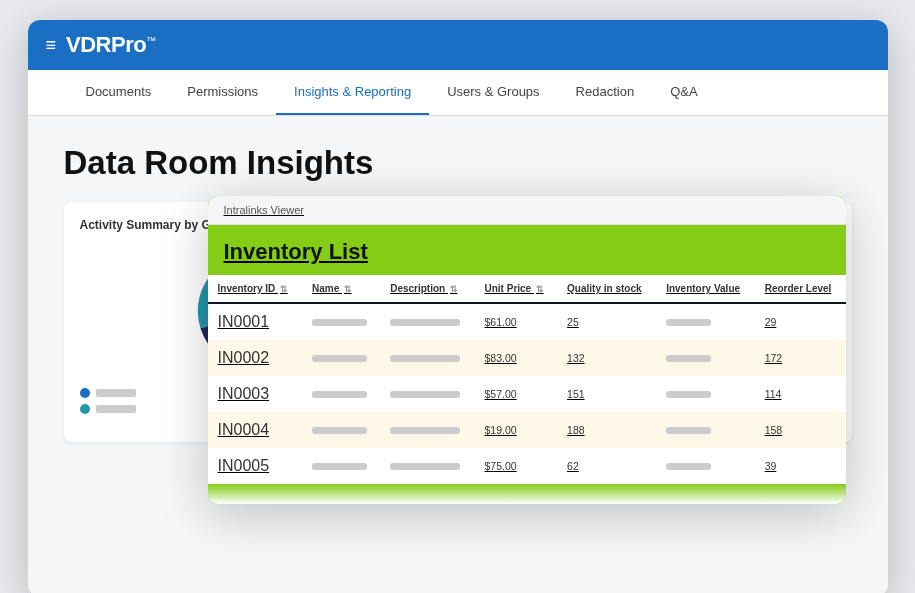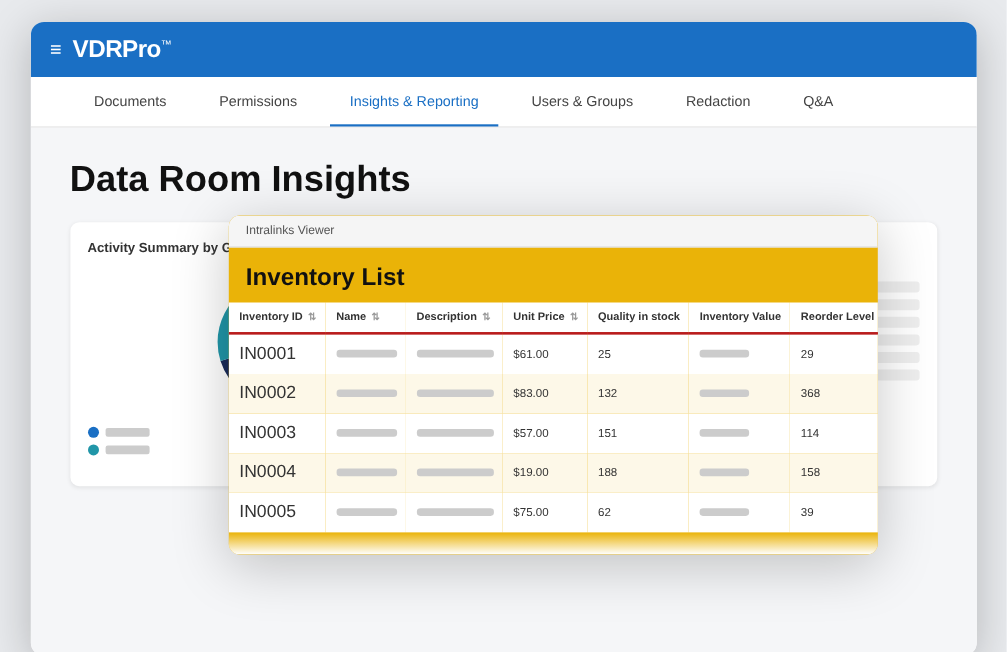--- a/index.html
+++ b/index.html
@@ -46,21 +46,21 @@
       vertical-align: super;
     }
 
     
     .nav-bar {
       background: #fff;
       border-bottom: 1px solid #ddd;
       padding: 0 40px;
       display: flex;
       align-items: center;
-      gap: 12px;
+      gap: 0;
     }
     .nav-item {
       padding: 14px 18px;
       font-size: 13px;
       color: #444;
       cursor: pointer;
       white-space: nowrap;
       border-bottom: 2px solid transparent;
     }
     .nav-item.active {
@@ -165,26 +165,27 @@
       height: 100%;
       border-radius: 3px;
       background: #1a6fc4;
     }
 
     
     .inventory-overlay {
       position: absolute;
       top: 80px;
       left: 180px;
-      width: 590px;
-      background: #eab308;
+      width: 638px;
+      background: #84cc16;
       border-radius: 10px;
       box-shadow: 0 10px 50px rgba(0,0,0,0.22);
       overflow: hidden;
       z-index: 10;
+      text-decoration: underline;
     }
     .overlay-header-bar {
       background: #f5f5f5;
       padding: 8px 16px;
       font-size: 11px;
       color: #555;
       border-bottom: 1px solid #ddd;
     }
     .inventory-title {
       font-size: 22px;
@@ -194,21 +195,21 @@
     }
 
     
     .inv-table {
       width: 100%;
       border-collapse: collapse;
       font-size: 10.5px;
     }
     .inv-table thead tr {
       background: #fff;
-      border-bottom: 2px solid #b91c1c;
+      border-bottom: 2px solid #0f172a;
     }
     .inv-table th {
       padding: 8px 8px 8px 10px;
       text-align: left;
       font-weight: 600;
       color: #333;
       font-size: 10px;
       white-space: nowrap;
     }
     .inv-table th .sort-icon {
@@ -371,21 +372,21 @@
 
           </tr>
 
           <tr>
             <td class="id-cell">IN0002</td>
             <td><span class="text-placeholder" style="width:55px;"></span></td>
             <td><span class="text-placeholder" style="width:70px;"></span></td>
             <td>$83.00</td>
             <td>132</td>
             <td><span class="text-placeholder" style="width:45px;"></span></td>
-            <td>368</td>
+            <td>172</td>
 
           </tr>
 
           <tr>
             <td class="id-cell">IN0003</td>
             <td><span class="text-placeholder" style="width:55px;"></span></td>
             <td><span class="text-placeholder" style="width:70px;"></span></td>
             <td>$57.00</td>
             <td>151</td>
             <td><span class="text-placeholder" style="width:45px;"></span></td>

